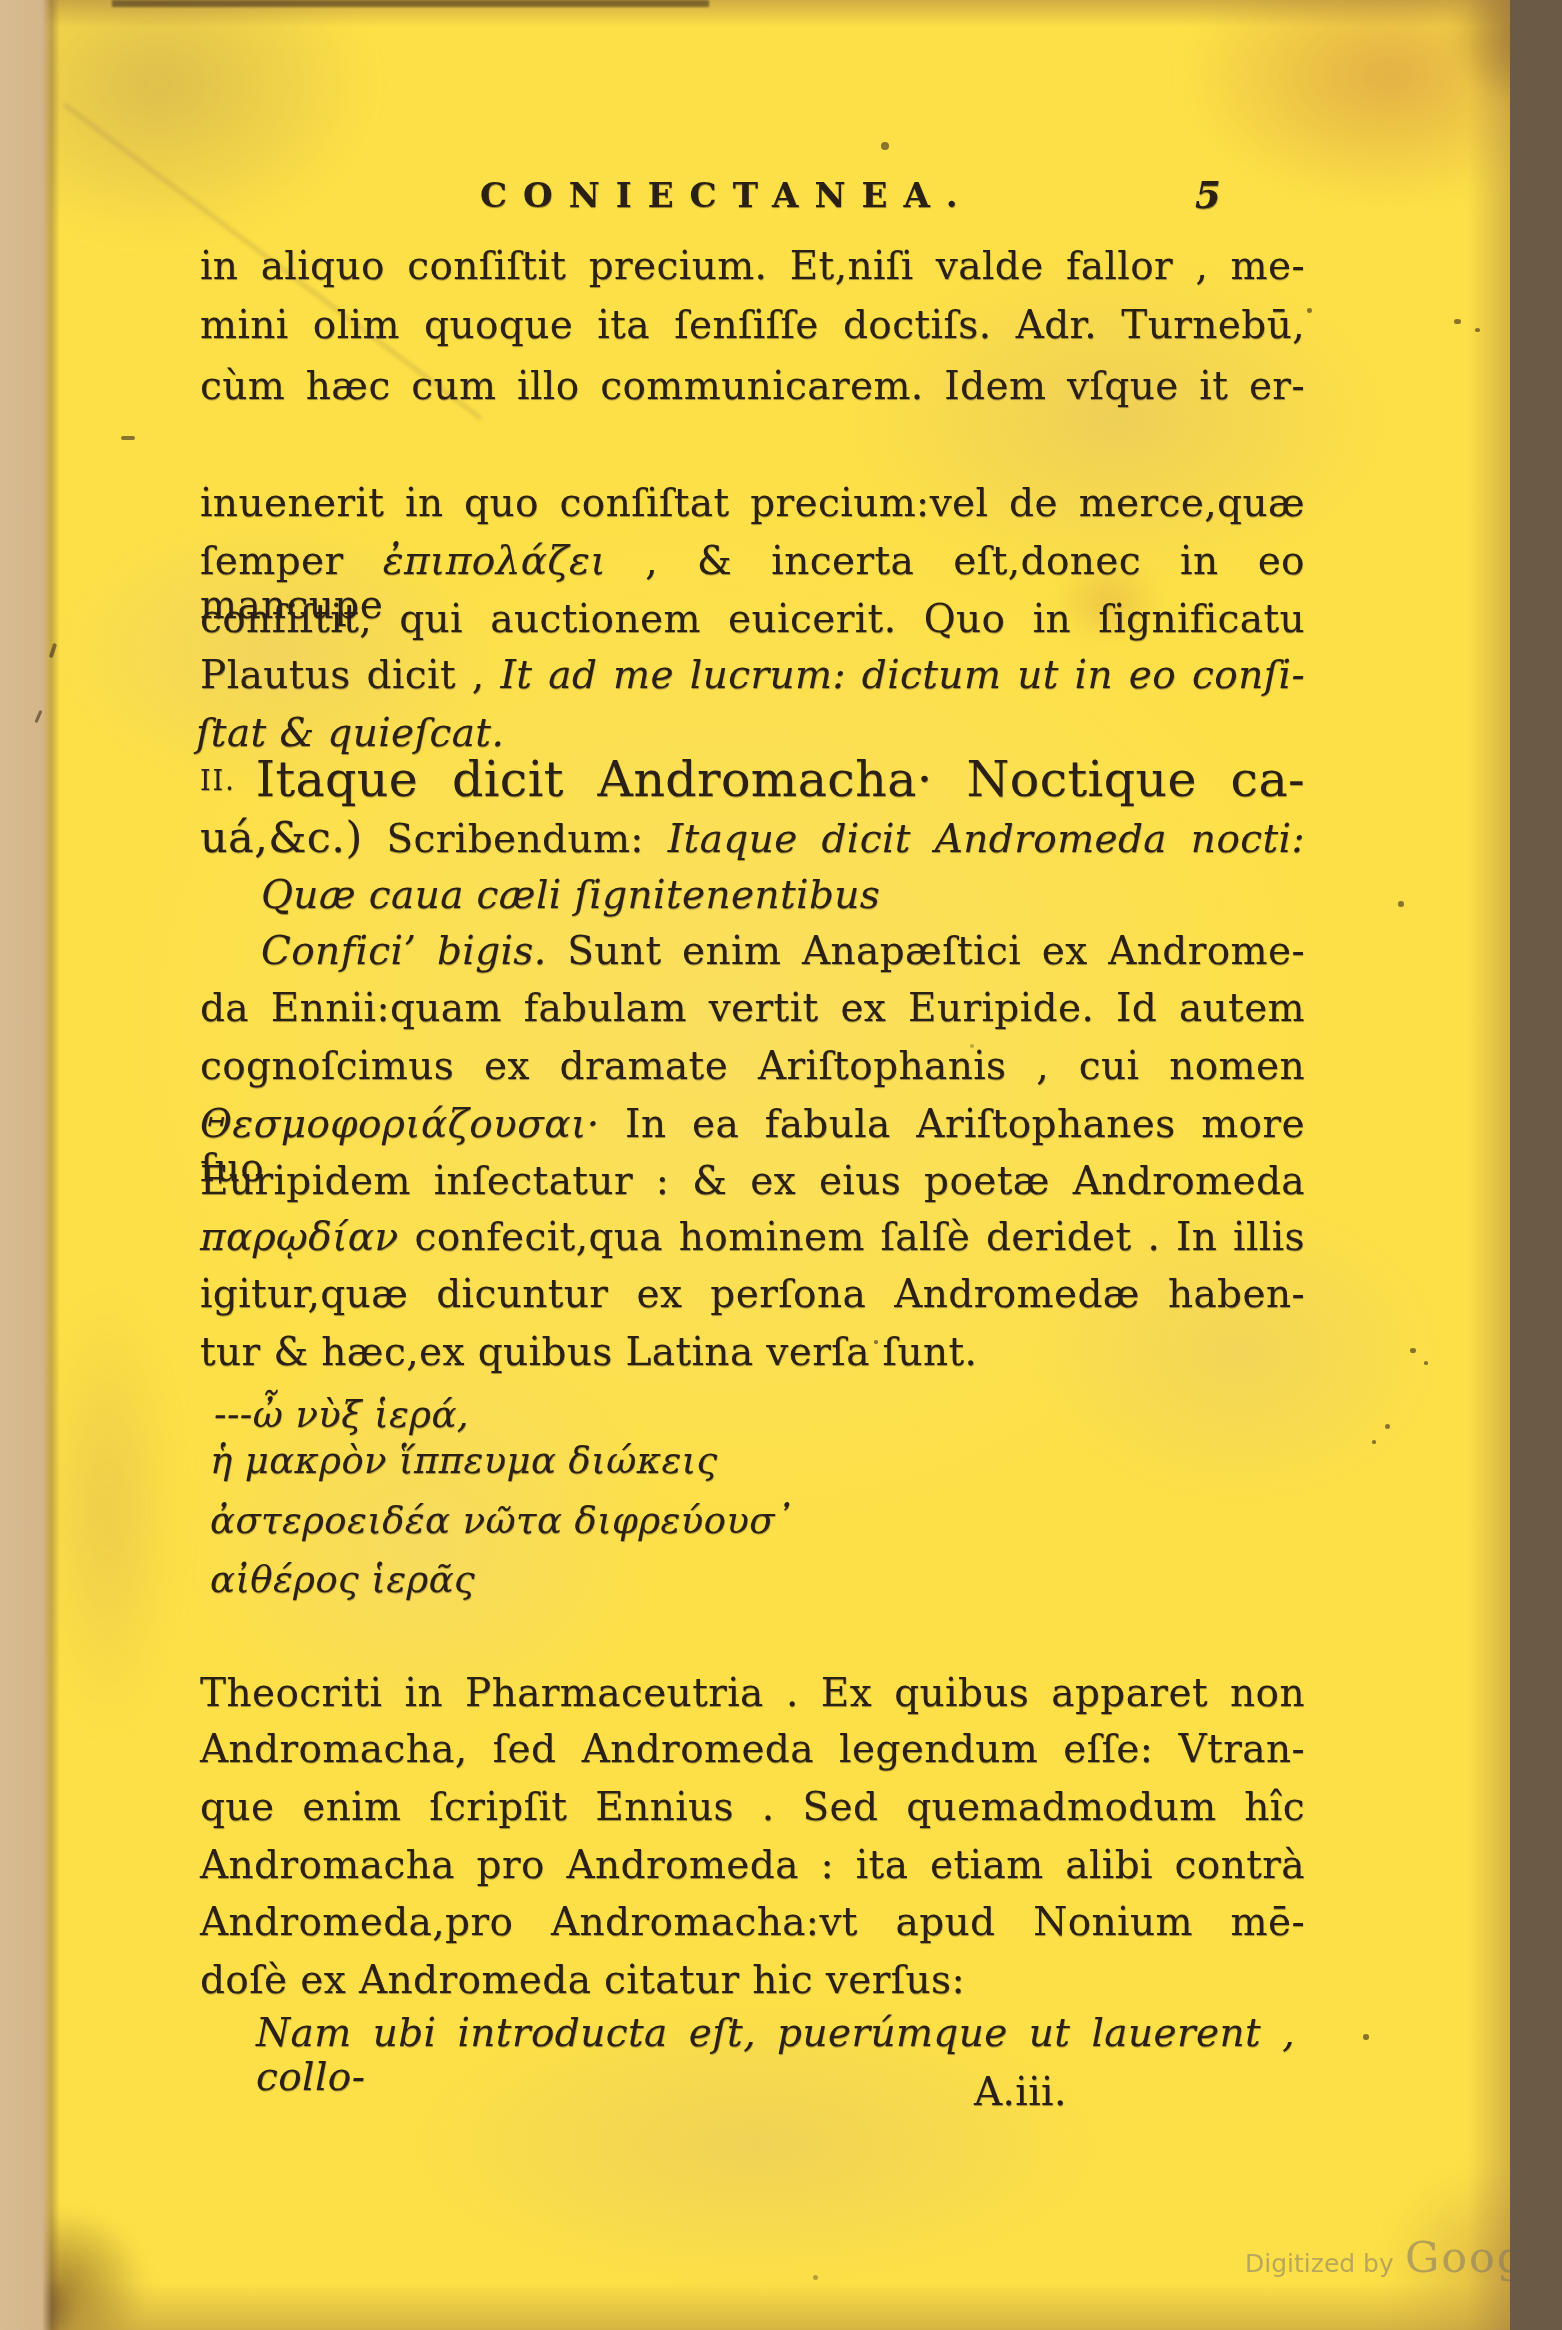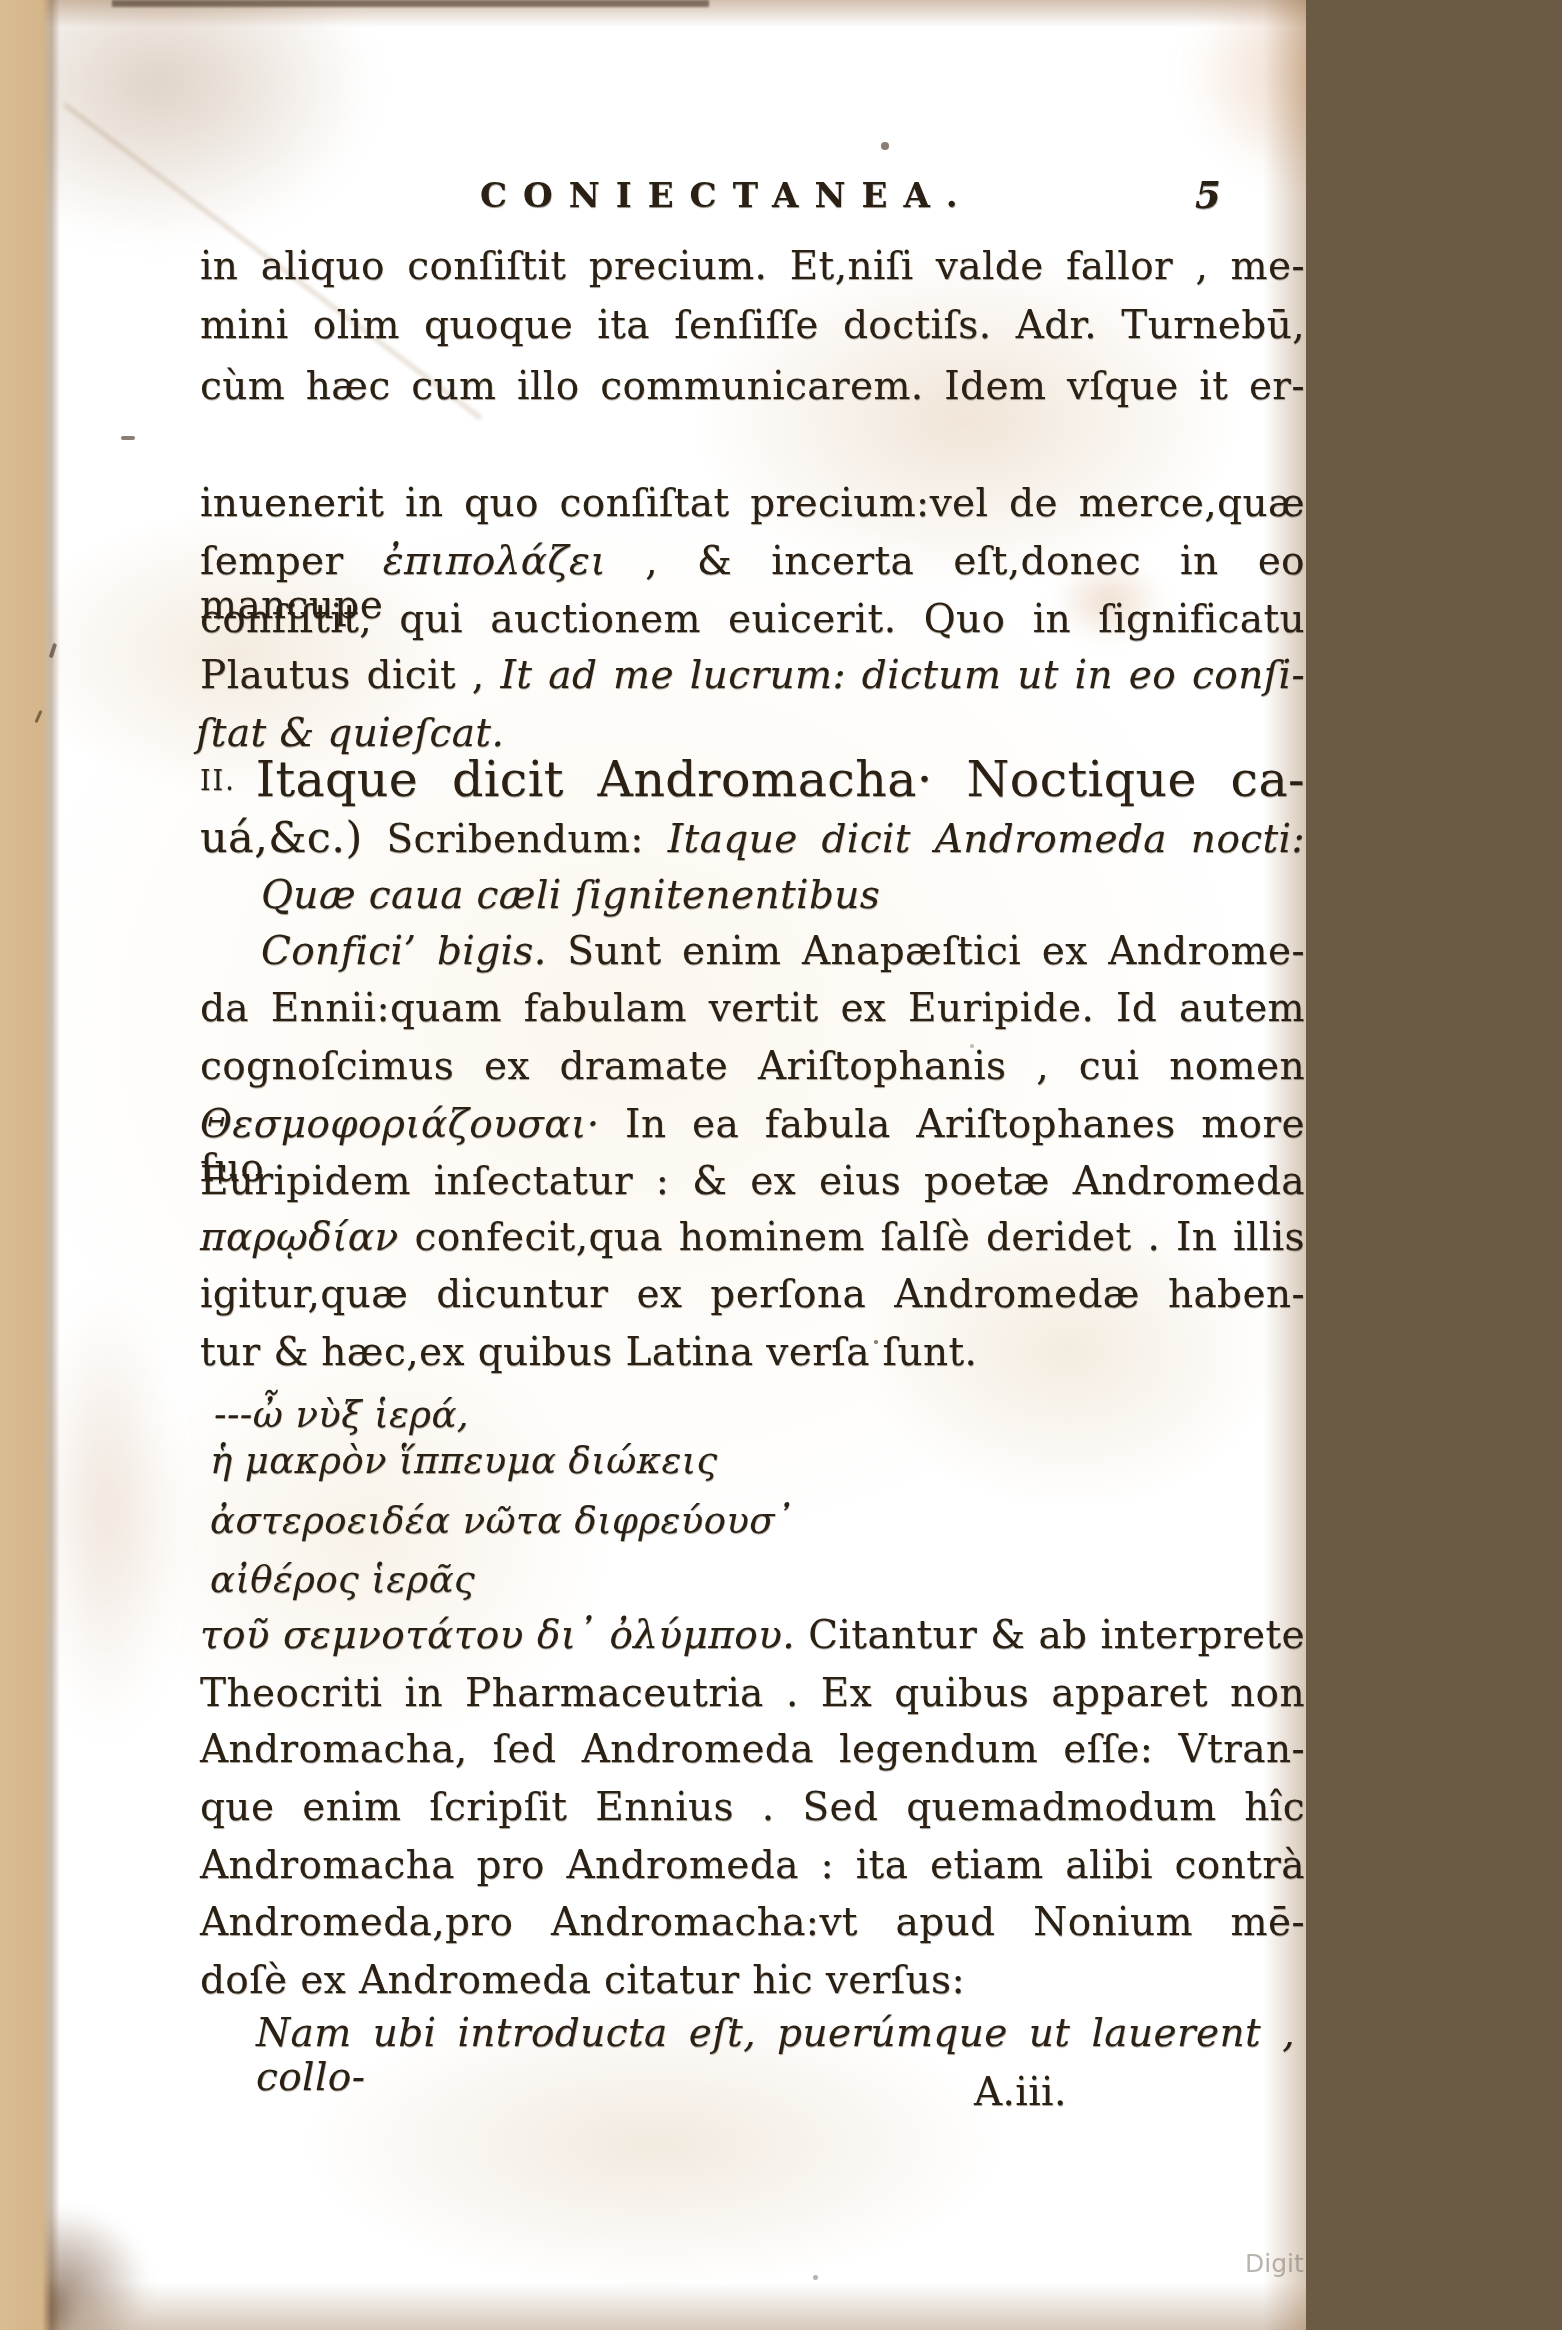--- a/index.html
+++ b/index.html
@@ -1,20 +1,20 @@
 <!DOCTYPE html>
 <html style="font-size:15px"><head>
 <meta charset="utf-8">
 <style>
   html,body{margin:0;padding:0;background:#6b5a44;}
   .page{
     position:relative;
-    width:1306px;height:2331px;
+    width:1510px;height:2331px;
     overflow:hidden;
-    background-color:#ffffff;
+    background-color:#fde047;
     font-family:"DejaVu Serif","Liberation Serif",serif;
     color:#2a2013;
   }
   
   .mottle{
     position:absolute;inset:0;pointer-events:none;
     background-image:
       radial-gradient(ellipse 317px 205px at 18% 28%, rgba(214,184,142,.28), transparent 70%),
       radial-gradient(ellipse 392px 242px at 74% 18%, rgba(206,170,124,.30), transparent 70%),
       radial-gradient(ellipse 354px 298px at 28% 66%, rgba(228,204,164,.26), transparent 70%),
@@ -134,21 +134,20 @@
       <div class="line just" style="top: 1044px; left: 200px; width: 1105px;"><span class="sg-r">cognoſcimus ex dramate Ariſtophanis , cui nomen</span></div>
       <div class="line just" style="top: 1102px; left: 200px; width: 1105px;"><span class="sg-g">Θεσμοφοριάζουσαι·</span><span class="sg-r"> In ea fabula Ariſtophanes more ſuo</span></div>
       <div class="line just" style="top: 1159px; left: 200px; width: 1105px;"><span class="sg-r">Euripidem inſectatur : &amp; ex eius poetæ Andromeda</span></div>
       <div class="line just" style="top: 1215px; left: 200px; width: 1105px;"><span class="sg-g">παρῳδίαν</span><span class="sg-r"> confecit,qua hominem ſalſè deridet . In illis</span></div>
       <div class="line just" style="top: 1272px; left: 200px; width: 1105px;"><span class="sg-r">igitur,quæ dicuntur ex perſona Andromedæ haben-</span></div>
       <div class="line" style="top: 1330px; left: 200px;"><span class="sg-r">tur &amp; hæc,ex quibus Latina verſa ſunt.</span></div>
       <div class="line" style="top: 1392px; left: 214px;"><span class="sg-gv">---ὦ νὺξ ἱερά,</span></div>
       <div class="line" style="top: 1438px; left: 210px;"><span class="sg-gv">ἡ μακρὸν ἵππευμα διώκεις</span></div>
       <div class="line" style="top: 1498px; left: 210px;"><span class="sg-gv">ἀστεροειδέα νῶτα διφρεύουσ᾽</span></div>
       <div class="line" style="top: 1557px; left: 210px;"><span class="sg-gv">αἰθέρος ἱερᾶς</span></div>
-      <div class="line just" style="top: 1613px; left: 200px; width: 1105px;"><span class="sg-g">τοῦ σεμνοτάτου δι᾽ ὀλύμπου.</span><span class="sg-r">  Citantur &amp; ab interprete</span></div>
       <div class="line just" style="top: 1671px; left: 200px; width: 1105px;"><span class="sg-r">Theocriti in Pharmaceutria . Ex quibus apparet non</span></div>
       <div class="line just" style="top: 1727px; left: 200px; width: 1105px;"><span class="sg-r">Andromacha, ſed Andromeda legendum eſſe: Vtran-</span></div>
       <div class="line just" style="top: 1785px; left: 200px; width: 1105px;"><span class="sg-r">que enim ſcripſit Ennius . Sed quemadmodum hîc</span></div>
       <div class="line just" style="top: 1843px; left: 200px; width: 1105px;"><span class="sg-r">Andromacha pro Andromeda : ita etiam alibi contrà</span></div>
       <div class="line just" style="top: 1900px; left: 200px; width: 1105px;"><span class="sg-r">Andromeda,pro Andromacha:vt apud Nonium mē-</span></div>
       <div class="line" style="top: 1958px; left: 200px;"><span class="sg-r">doſè ex Andromeda citatur hic verſus:</span></div>
       <div class="line just" style="top: 2011px; left: 256px; width: 1039px;"><span class="sg-i">Nam ubi introducta eſt, puerúmque ut lauerent , collo-</span></div>
       <div class="line" style="top: 2070px; left: 974px;"><span class="sg-r">A.iii.</span></div>
     </div>
 

